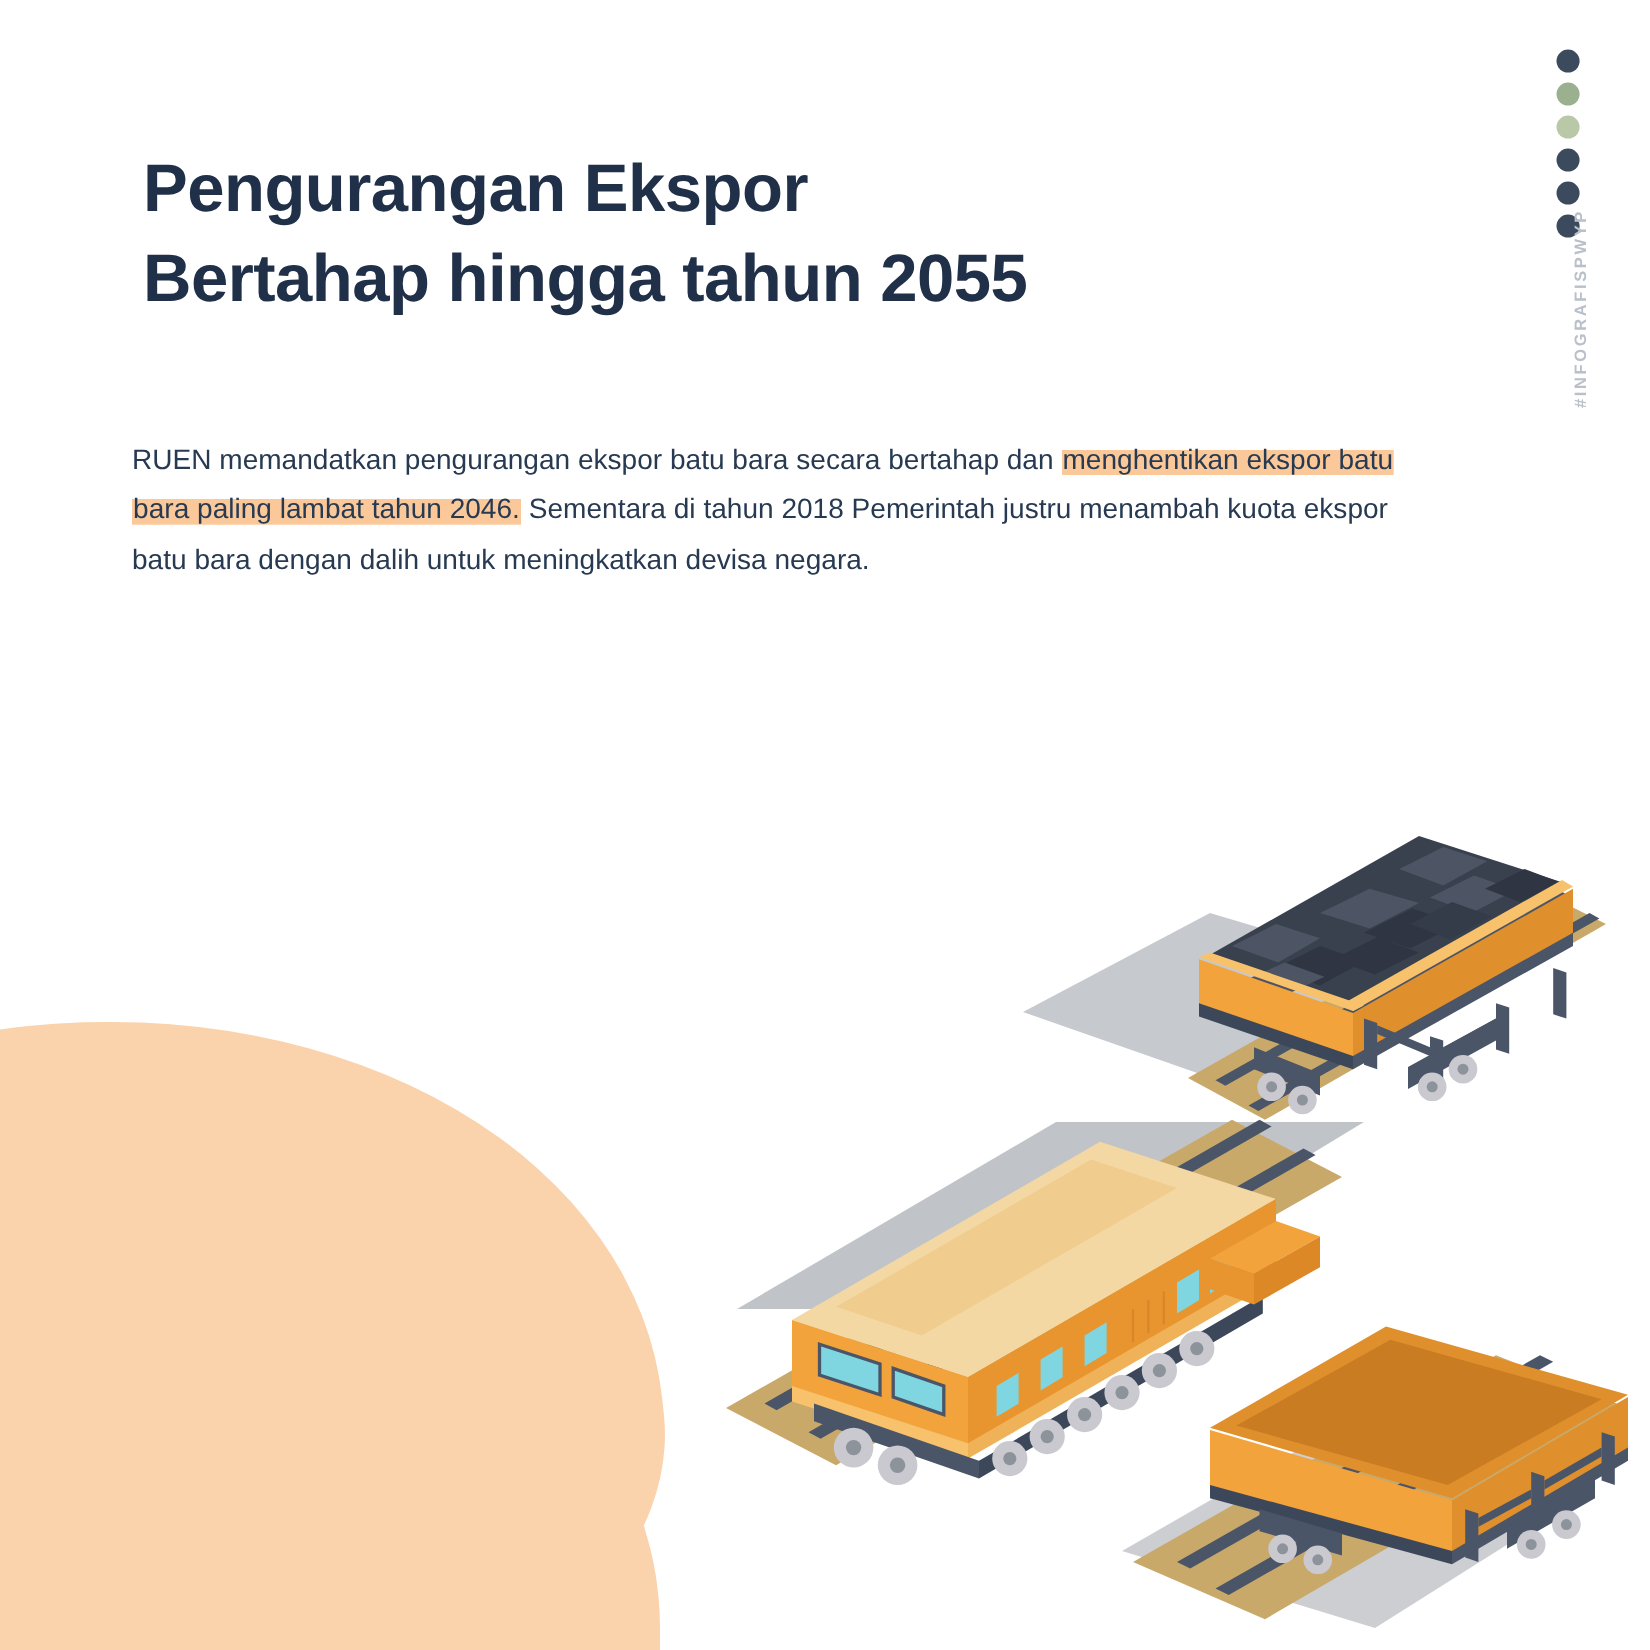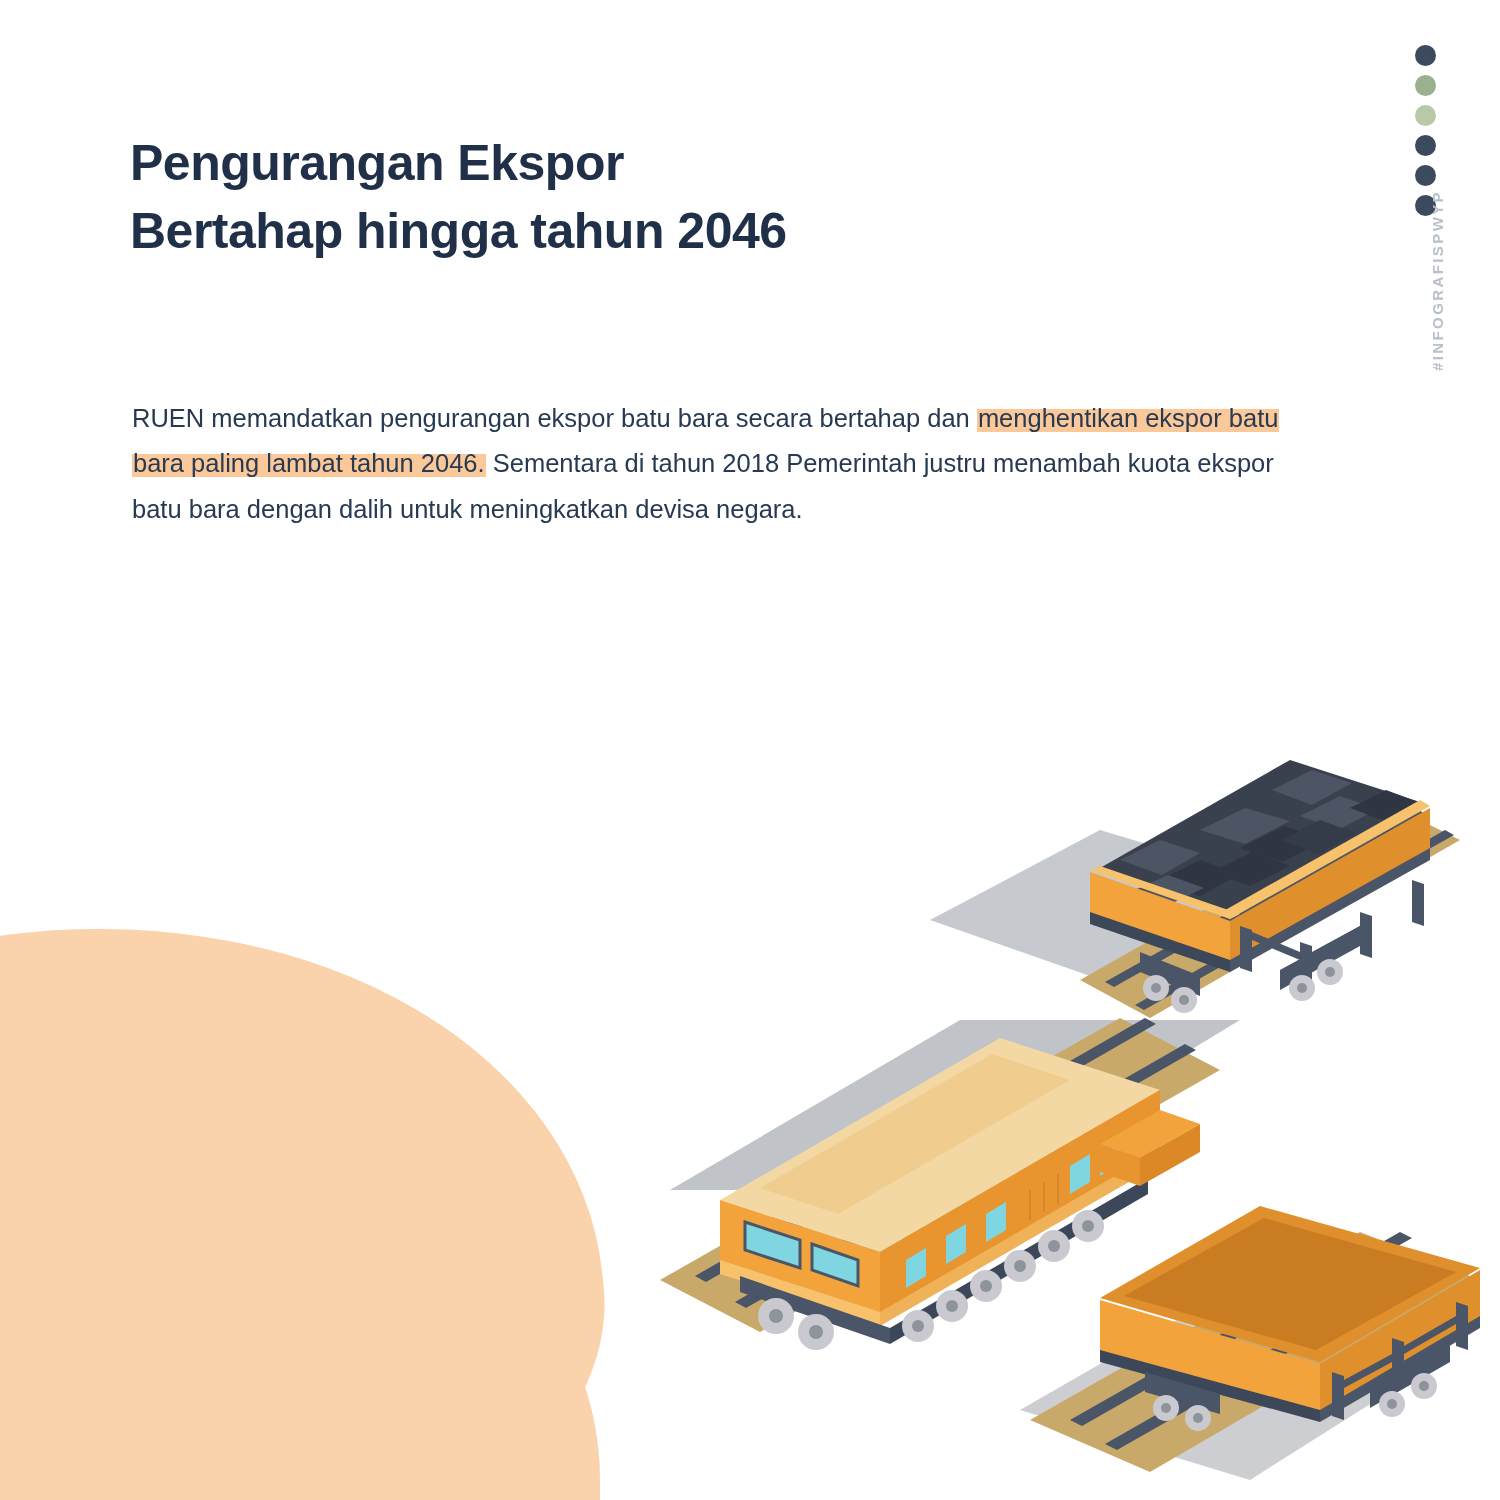--- a/index.html
+++ b/index.html
@@ -42,30 +42,30 @@
     border-radius: 0 300px 0 0;
   }
 
   
   .title {
     position: absolute;
     left: 130px;
     top: 130px;
     width: 1180px;
     color: #203049;
-    font-size: 50px;
+    font-size: 61px;
     font-weight: bold;
     line-height: 1.35;
     letter-spacing: -0.5px;
   }
   .title .line { display: block; }
 
   .para {
     position: absolute;
-    left: 132px;
+    left: 120px;
     width: 1180px;
     color: #273a52;
     font-size: 25.5px;
     line-height: 1.78;
   }
   #para1 { top: 396px; }
   #para2 { top: 598px; }
 
   .hl {
     background: linear-gradient(to bottom, rgba(0,0,0,0) 0%, rgba(0,0,0,0) 18%, #fbc89a 18%, #fbc89a 100%);
@@ -127,21 +127,21 @@
     <div class="dot" style="background:#b9c9a8"></div>
     <div class="dot" style="background:#3c4a5e"></div>
     <div class="dot" style="background:#3c4a5e"></div>
     <div class="dot" style="background:#3c4a5e"></div>
   </div>
 
   <div class="vtag">#INFOGRAFISPWYP</div>
 
   <div class="title">
     <span class="line">Pengurangan Ekspor</span>
-    <span class="line">Bertahap hingga tahun 2046</span>
+    <span class="line">Bertahap hingga tahun 2055</span>
   </div>
 
   <div class="para" id="para1"><span>RUEN memandatkan pengurangan ekspor batu bara secara bertahap dan </span><span class="hl">menghentikan ekspor batu bara paling lambat tahun 2046.</span><span> Sementara di tahun 2018 Pemerintah justru menambah kuota ekspor batu bara dengan dalih untuk meningkatkan devisa negara.</span></div>
 
 
   <div class="illus">
     <svg width="900" height="780" viewBox="0 0 900 780" xmlns="http://www.w3.org/2000/svg">
 
       <g>
         <polygon points="70,470 360,300 640,300 360,470" fill="#8d939b" opacity="0.55"></polygon>

